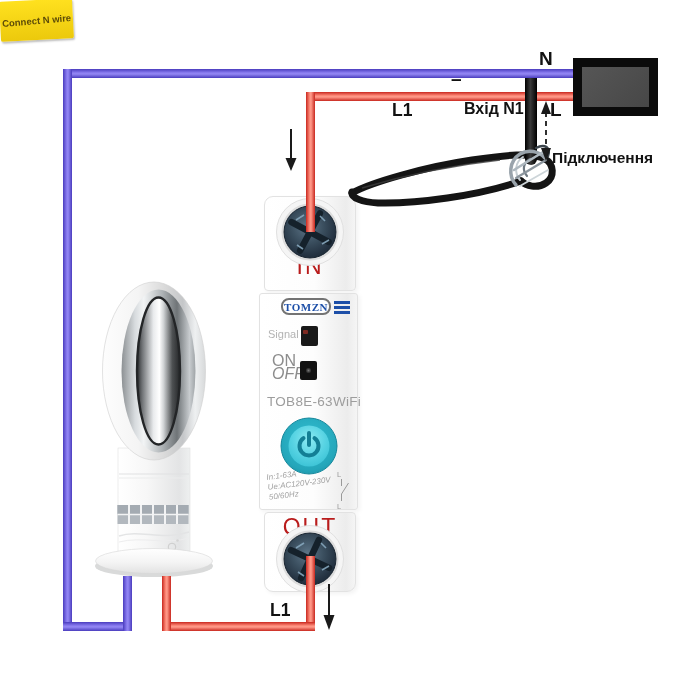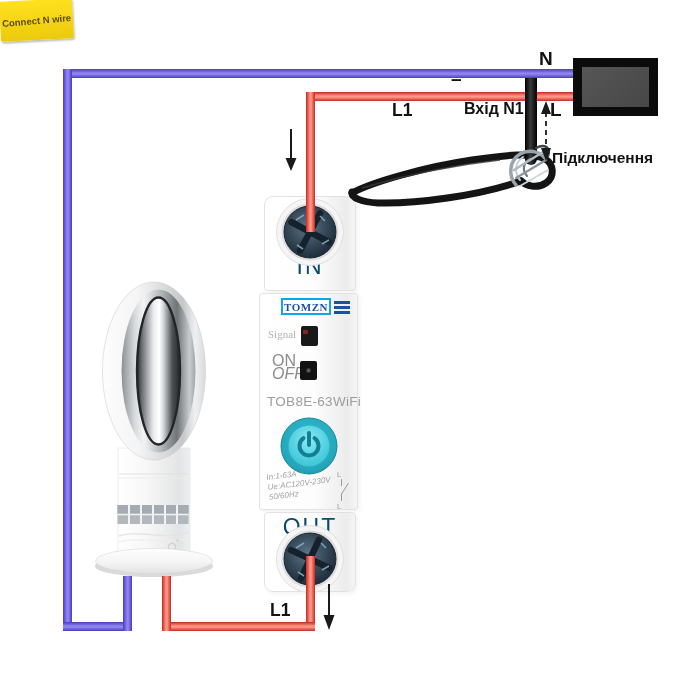--- a/index.html
+++ b/index.html
@@ -15,29 +15,29 @@
   .black-v{background:linear-gradient(90deg,#000 0%,#3a3a3a 45%,#000 100%);border-radius:0 0 6px 6px;}
   
   #supply-box{left:573px;top:58px;width:85px;height:58px;box-sizing:border-box;
     border:9px solid #0b0b0b;background:linear-gradient(135deg,#565656,#474747);z-index:40;}
   
   .blk{position:absolute;background:linear-gradient(90deg,#ffffff 0%,#fdfdfd 55%,#ececec 90%,#f5f5f5 100%);
     border:1px solid #e2e2e2;box-sizing:border-box;z-index:10;box-shadow:2px 2px 4px rgba(0,0,0,0.05);}
   #blk-in{left:264px;top:196px;width:92px;height:95px;border-radius:9px 9px 4px 4px;}
   #blk-body{left:259px;top:293px;width:99px;height:217px;border-radius:3px;}
   #blk-out{left:264px;top:512px;width:92px;height:80px;border-radius:4px 4px 9px 9px;}
-  .port-label{position:absolute;width:92px;text-align:center;font-size:23px;color:#0c4a6e;
+  .port-label{position:absolute;width:92px;text-align:center;font-size:23px;color:#b91c1c;
     letter-spacing:2px;z-index:12;}
   
-  #tomzn-logo{left:281px;top:298px;width:50px;height:17px;box-sizing:border-box;border:2px solid #0ea5e9;
-    border-radius:0;display:flex;align-items:center;justify-content:center;z-index:12;
+  #tomzn-logo{left:281px;top:298px;width:50px;height:17px;box-sizing:border-box;border:2px solid #737373;
+    border-radius:8px;display:flex;align-items:center;justify-content:center;z-index:12;
     font-family:"Liberation Serif",serif;font-weight:bold;font-size:11px;color:#1d4fa8;letter-spacing:0.5px;background:#fff;}
   #menu-bars{left:334px;top:301px;z-index:12;}
   #menu-bars div{width:16px;height:2.6px;background:#1d4fa8;margin-bottom:2.6px;}
-  #signal-label{left:268px;top:328px;font-size:11px;color:#b3b3b3;z-index:12;font-family:Liberation Serif, serif;}
+  #signal-label{left:268px;top:328px;font-size:11px;color:#b3b3b3;z-index:12;}
   #signal-led{left:301px;top:326px;width:17px;height:20px;background:#191919;border-radius:2px;z-index:12;}
   #signal-led i{position:absolute;left:2px;top:4px;width:5px;height:4px;background:#7e2a22;border-radius:1px;}
   #onoff-label{left:272px;top:355px;font-size:16px;color:#8c8c8c;line-height:12.5px;z-index:12;}
   #onoff-btn{left:300px;top:361px;width:17px;height:19px;background:#121212;border-radius:2px;z-index:12;}
   #onoff-btn i{position:absolute;left:6px;top:7px;width:5px;height:5px;
     background:radial-gradient(circle,#777 0%,#1a1a1a 80%);}
   #model-label{left:267px;top:394px;font-size:13.5px;color:#9d9d9d;letter-spacing:0.3px;z-index:12;}
   #specs{left:266px;top:473px;font-size:8px;font-style:italic;color:#a2a2a2;line-height:9.8px;
     transform:rotate(-7deg);transform-origin:left top;z-index:12;white-space:nowrap;}
   

